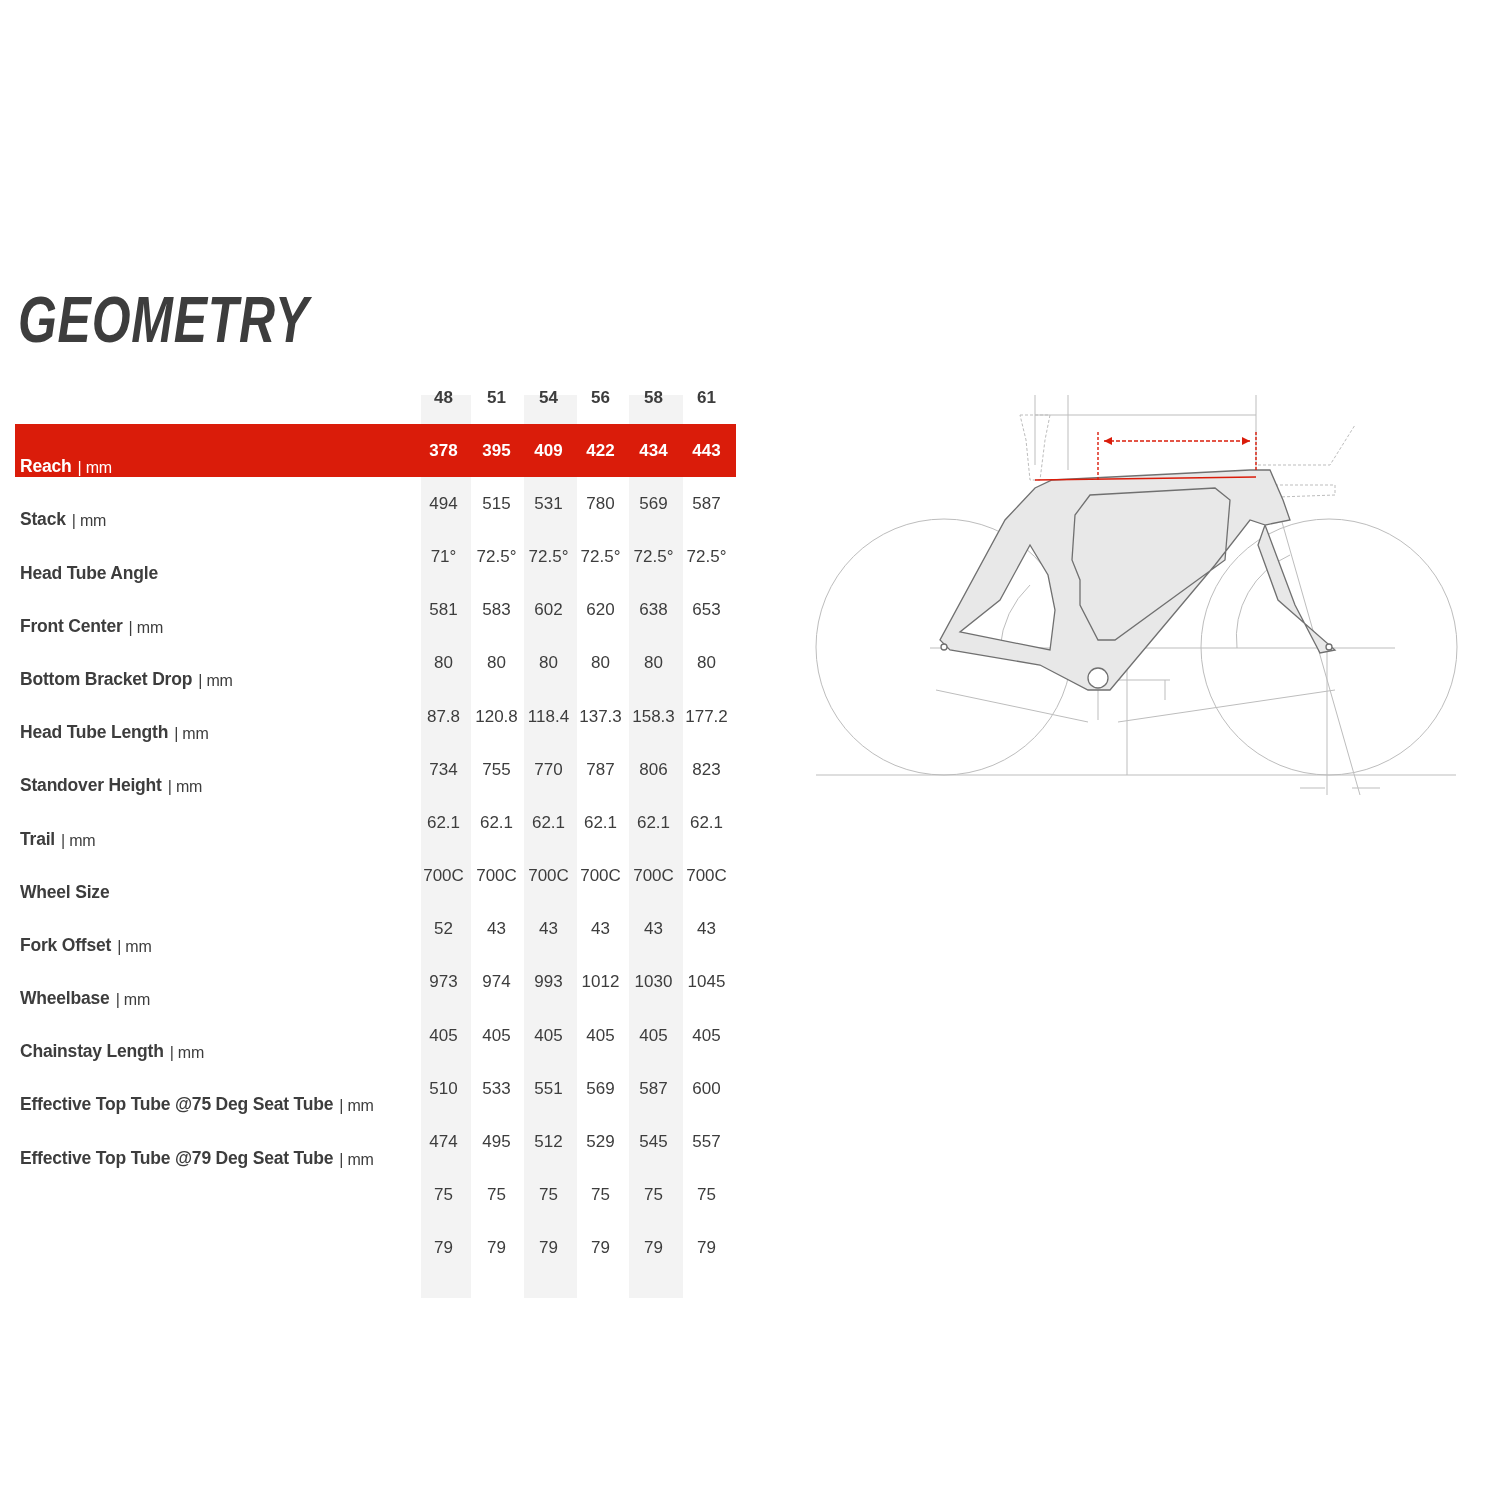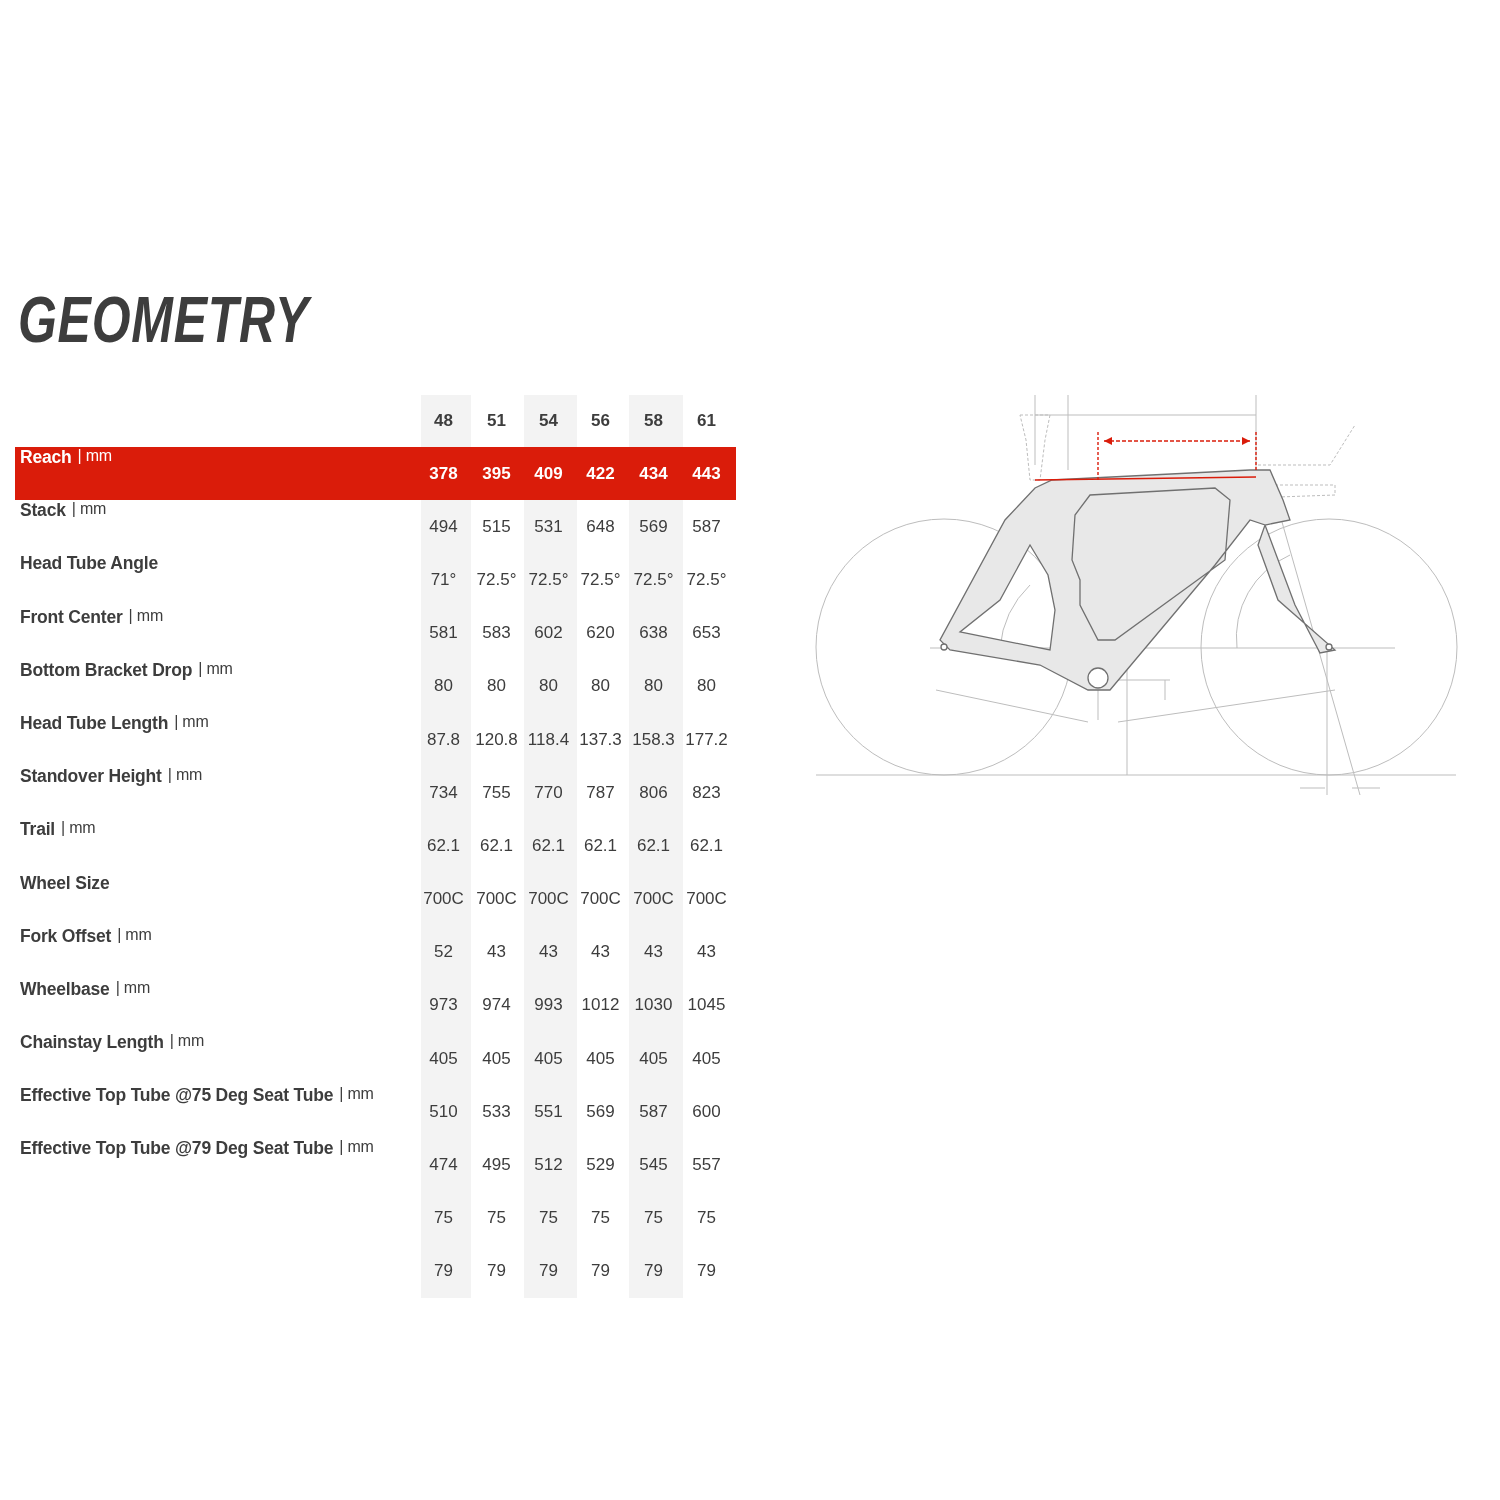--- a/index.html
+++ b/index.html
@@ -2,25 +2,25 @@
 <html><head>
 <meta charset="utf-8">
 <style>
   html, body { margin:0; padding:0; background:#ffffff; }
   body { width:1500px; height:1500px; position:relative; overflow:hidden;
          font-family:"Liberation Sans", sans-serif; color:#3a3a3a; }
   .title { position:absolute; left:18px; top:288px; font-family:"Liberation Sans", sans-serif;
            font-weight:700; font-style:italic; font-size:64px; color:#3d3d3d;
            letter-spacing:1px; transform:scaleX(0.78); transform-origin:left top; line-height:1; }
   .shade { position:absolute; top:395px; height:903px; background:#f3f3f3; }
-  .table { position:absolute; left:15px; top:395px; width:721px; }
+  .table { position:absolute; left:15px; top:372px; width:721px; }
   .row { position:relative; height:53.2px; }
   .row.header { height:52px; }
   .row.highlight { background:#da1c0a; }
-  .label { position:absolute; left:5px; top:0; height:100%; display:flex; align-items:flex-start;
+  .label { position:absolute; left:5px; top:0; height:100%; display:flex; align-items:flex-end;
            font-size:17.5px; font-weight:700; color:#3d3d3d; letter-spacing:-0.2px; white-space:nowrap; }
   .label .unit { font-weight:400; font-size:16px; margin-left:6px; }
   .row.highlight .label { color:#ffffff; }
   .cell { position:absolute; top:0; height:100%; width:53px; display:flex; align-items:center;
           justify-content:center; font-size:17px; color:#3d3d3d; }
   .row.header .cell { font-weight:700; }
   .row.highlight .cell { color:#ffffff; font-weight:700; }
   .c0 { left:402px; } .c1 { left:455px; } .c2 { left:507px;text-align:center; }
   .c3 { left:559px; } .c4 { left:612px; } .c5 { left:665px; }
   .diagram { position:absolute; left:810px; top:385px; width:660px; height:420px; }
@@ -57,21 +57,21 @@
         <div class="cell c5">443</div>
       </div>
       <div class="row">
         <div class="label">
           <span>Stack</span>
           <span class="unit">| mm</span>
         </div>
         <div class="cell c0">494</div>
         <div class="cell c1">515</div>
         <div class="cell c2">531</div>
-        <div class="cell c3">648</div>
+        <div class="cell c3">780</div>
         <div class="cell c4">569</div>
         <div class="cell c5">587</div>
       </div>
       <div class="row">
         <div class="label">
           <span>Head Tube Angle</span>
           <span class="unit"></span>
         </div>
         <div class="cell c0">71°</div>
         <div class="cell c1">72.5°</div>

